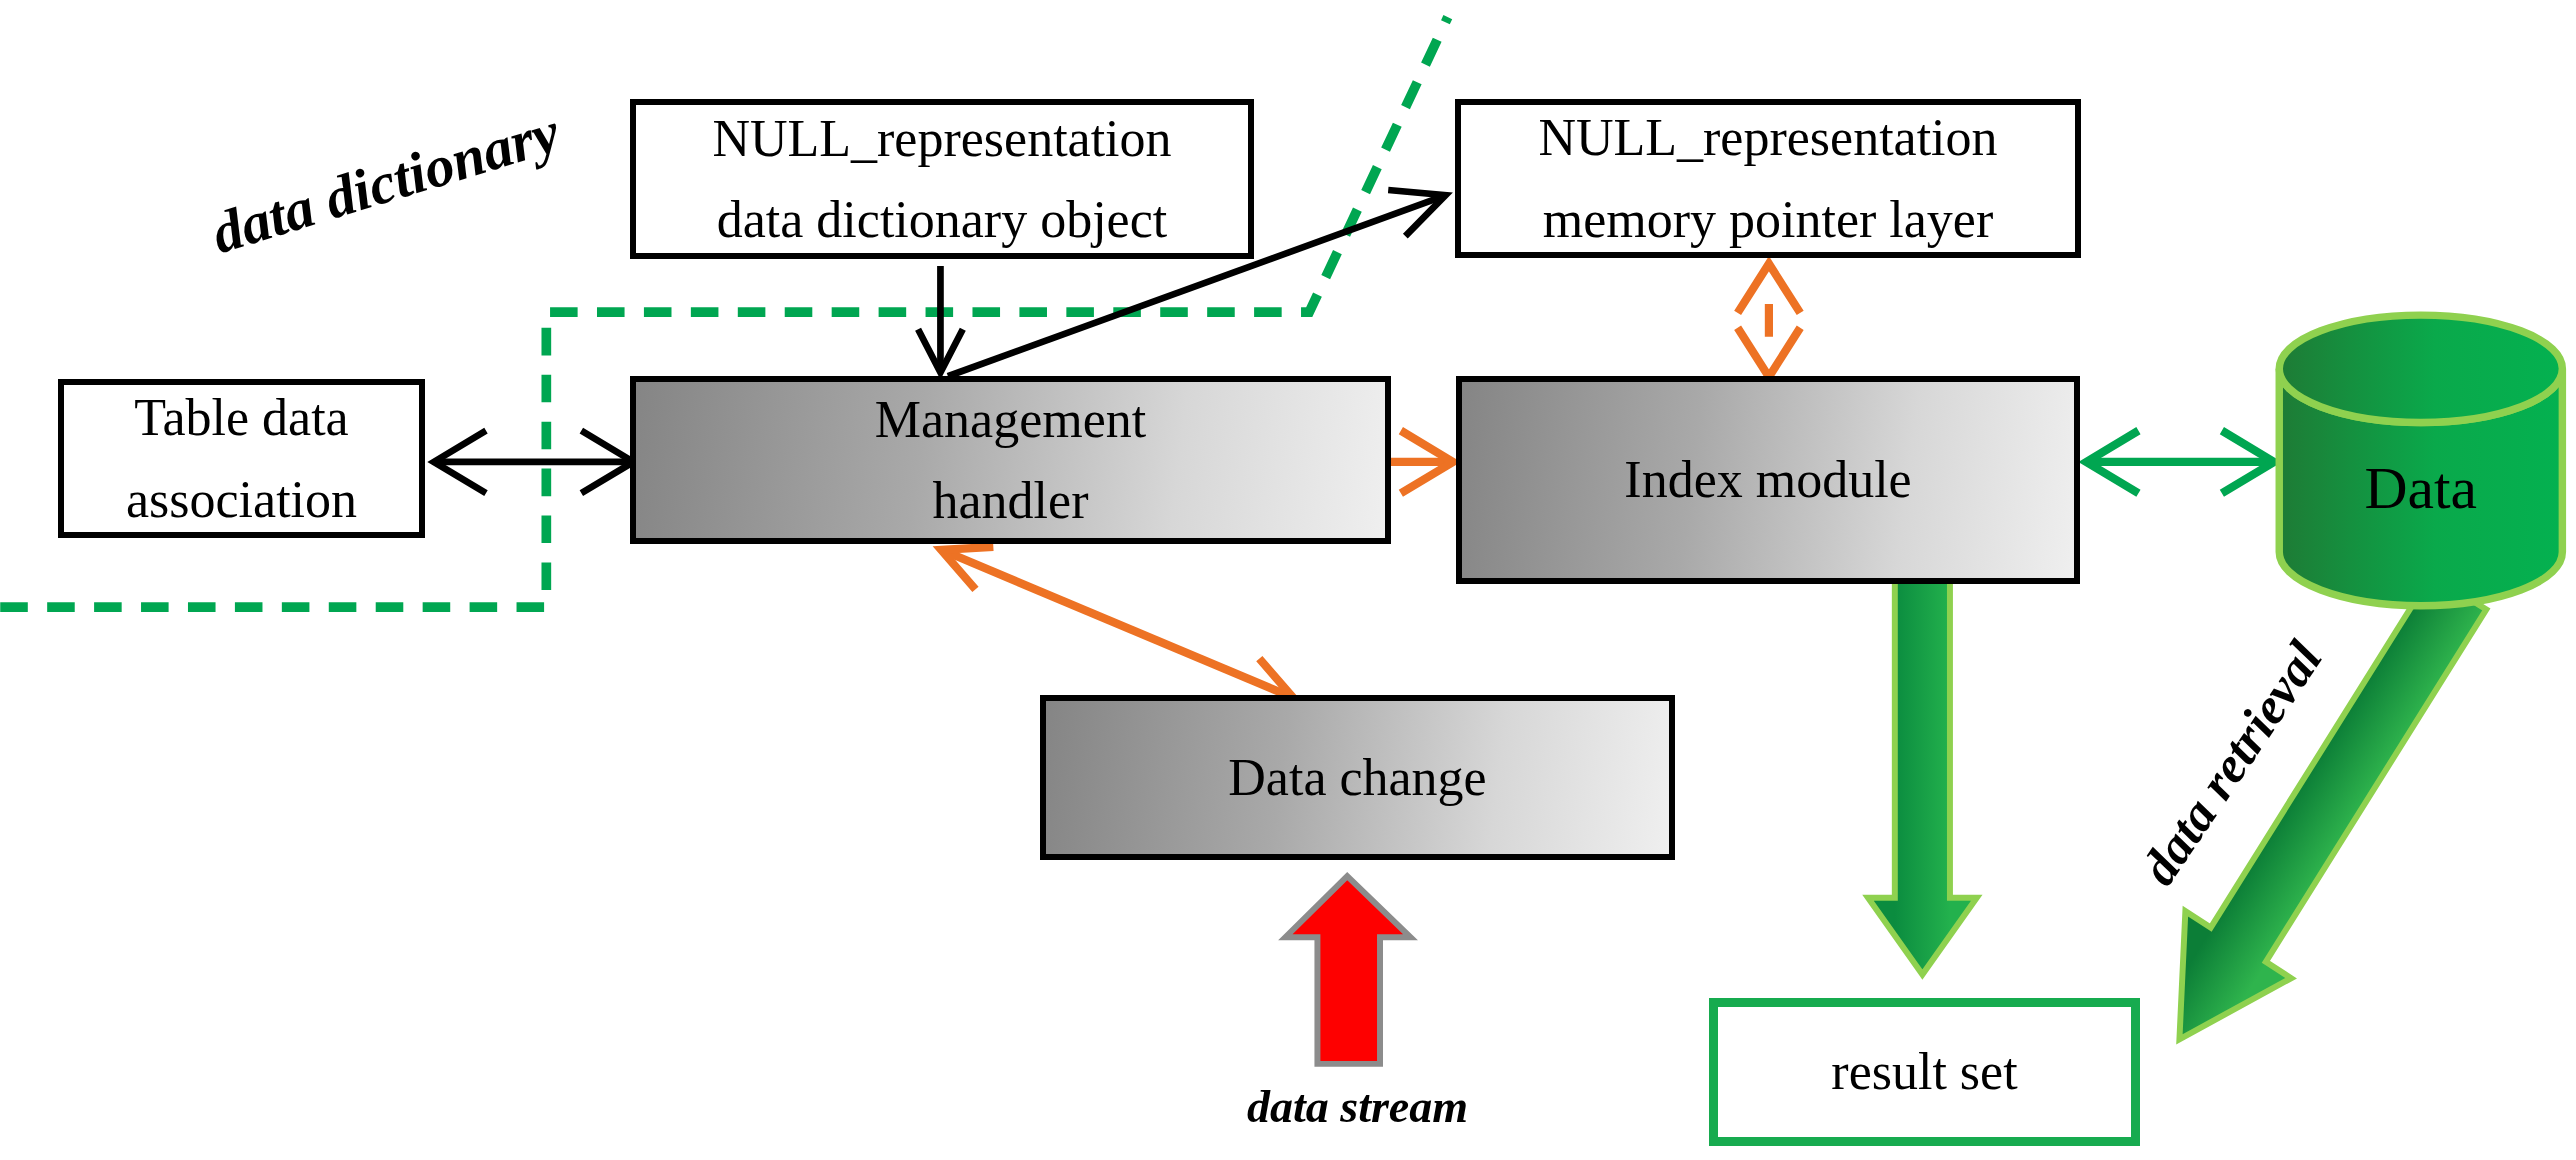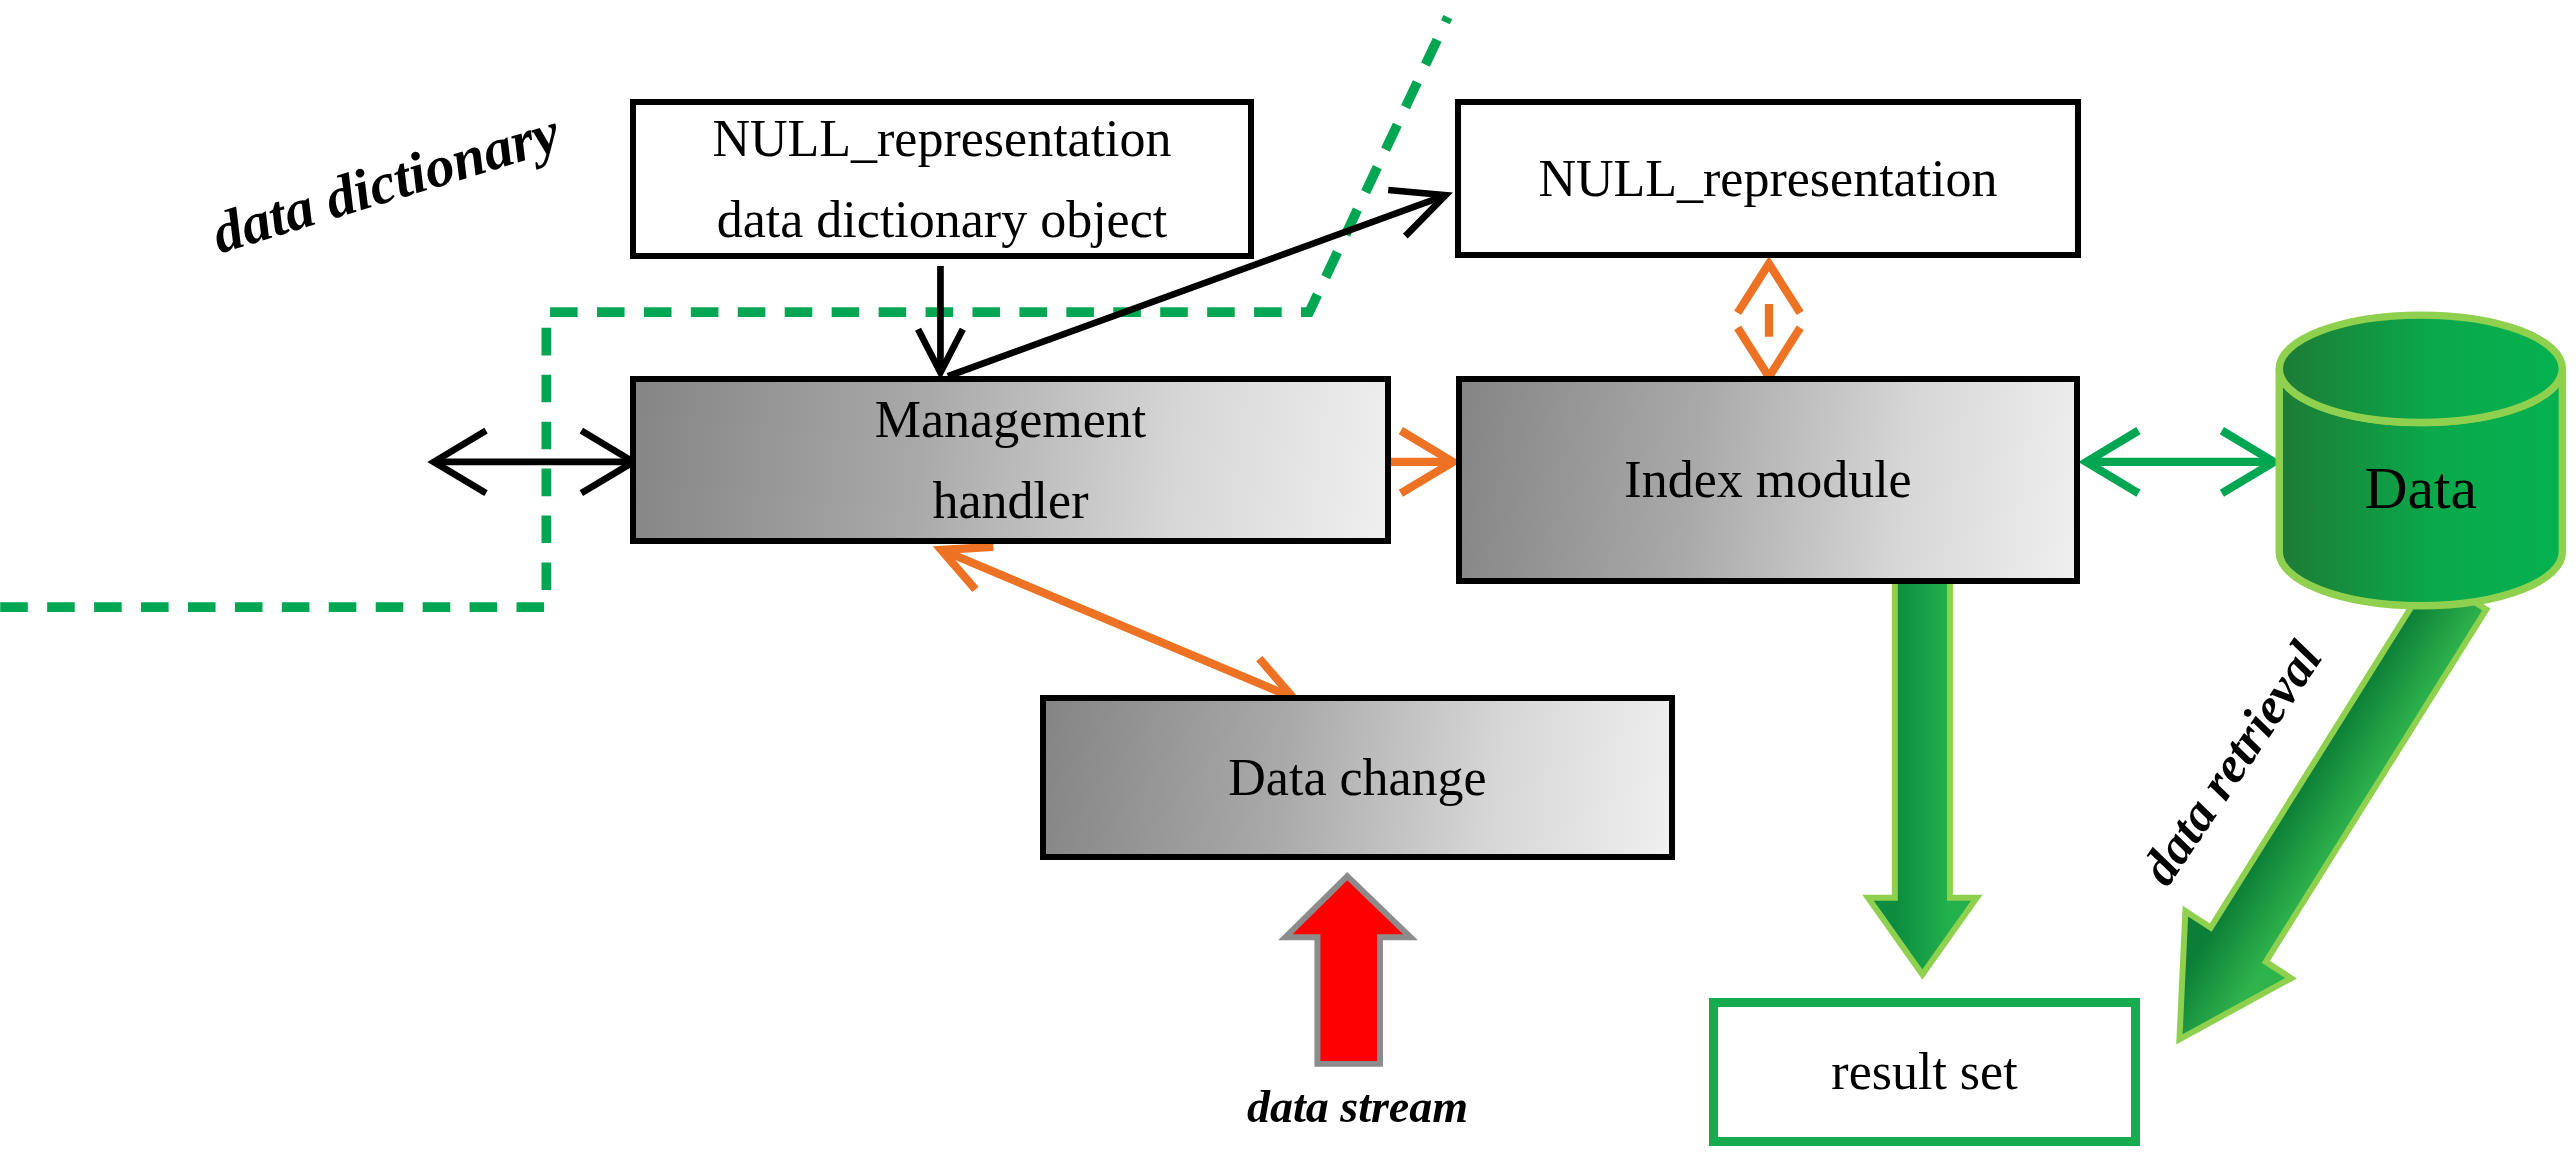--- a/index.html
+++ b/index.html
@@ -127,31 +127,36 @@
     </g>
   </svg>
 
   <div class="node plain-box" style="left:630px; top:99px; width:624px; height:160px;">
     <span>NULL_representation</span>
     <span>data dictionary object</span>
   </div>
 
   <div class="node plain-box" style="left:1455px; top:99px; width:626px; height:159px;">
     <span>NULL_representation</span>
+    <span>memory pointer layer</span>
   </div>
 
   <div class="node grad-box" style="left:630px; top:376px; width:761px; height:168px;font-family:Liberation Serif, serif;">
     <span>Management</span>
     <span>handler</span>
   </div>
 
   <div class="node grad-box" style="left:1456px; top:376px; width:624px; height:208px;">
     <span>Index module</span>
   </div>
 
+  <div class="node plain-box" style="left:58px; top:379px; width:367px; height:159px;">
+    <span>Table data</span>
+    <span>association</span>
+  </div>
 
   <div class="node grad-box" style="left:1040px; top:695px; width:635px; height:165px;">
     <span>Data change</span>
   </div>
 
   <div class="node result-box" style="left:1709px; top:982px; width:431px; height:148px;margin-top:16px;">
     <span>result set</span>
   </div>
 
   <div class="annotation" id="ann-data-dictionary">data dictionary</div>

